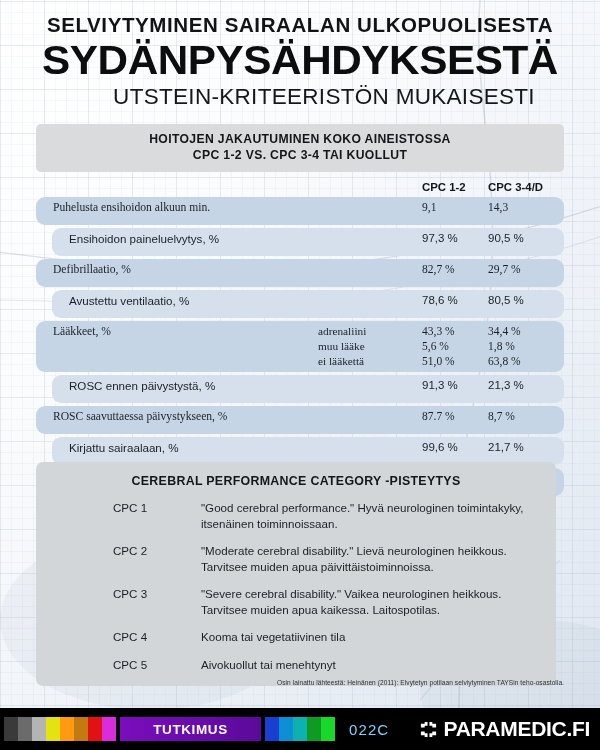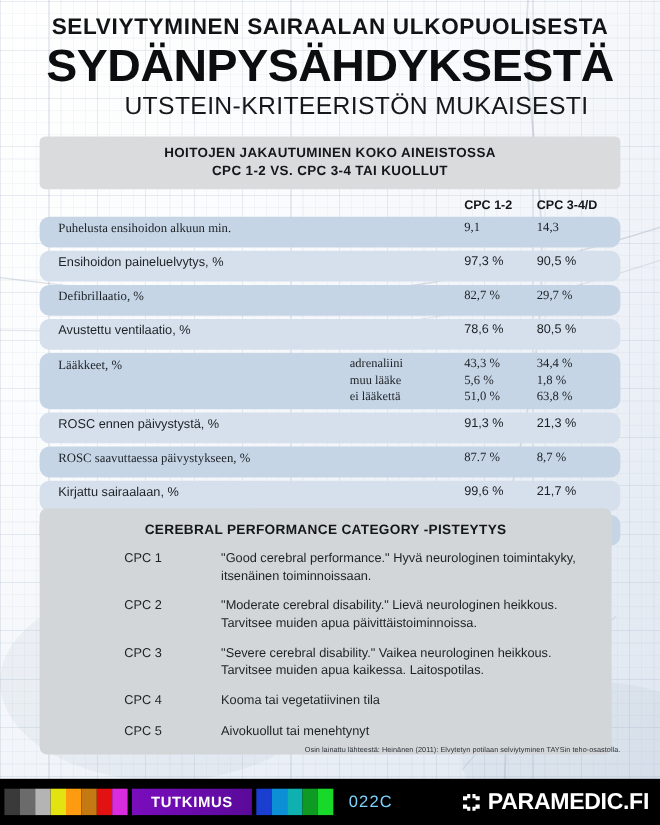--- a/index.html
+++ b/index.html
@@ -120,21 +120,21 @@
 
   .row {
     display: flex;
     align-items: flex-start;
     border-radius: 9px;
     min-height: 22px;
     margin-bottom: 3px;
     padding: 3px 0 3px 0;
   }
   .row.odd  { background: #c6d5e6; font-family: Liberation Serif, serif; }
-  .row.even { background: #d6e0ec; }
+  .row.even { background: #d6e0ec; margin-left: 16px; }
   .row .label {
     flex: 1 1 auto;
     padding-left: 17px;
     font-size: 11.6px;
     color: #1b2024;
     line-height: 15px;
   }
   .row .sublabels {
     flex: 0 0 auto;
     padding-right: 8px;
@@ -223,21 +223,21 @@
     align-items: center;
   }
   .swatches {
     display: flex;
     height: 24px;
     align-items: stretch;
     margin-left: 4px;
   }
   .sw { width: 14px; height: 24px; }
   .sw.wide {
-    width: 109px;
+    width: 141px;
     position: relative;
     display: flex;
     align-items: center;
     justify-content: center;
   }
   .sw.wide .tutkimus {
     color: #ffffff;
     font-size: 13.5px;
     font-weight: bold;
     letter-spacing: 0.6px;

